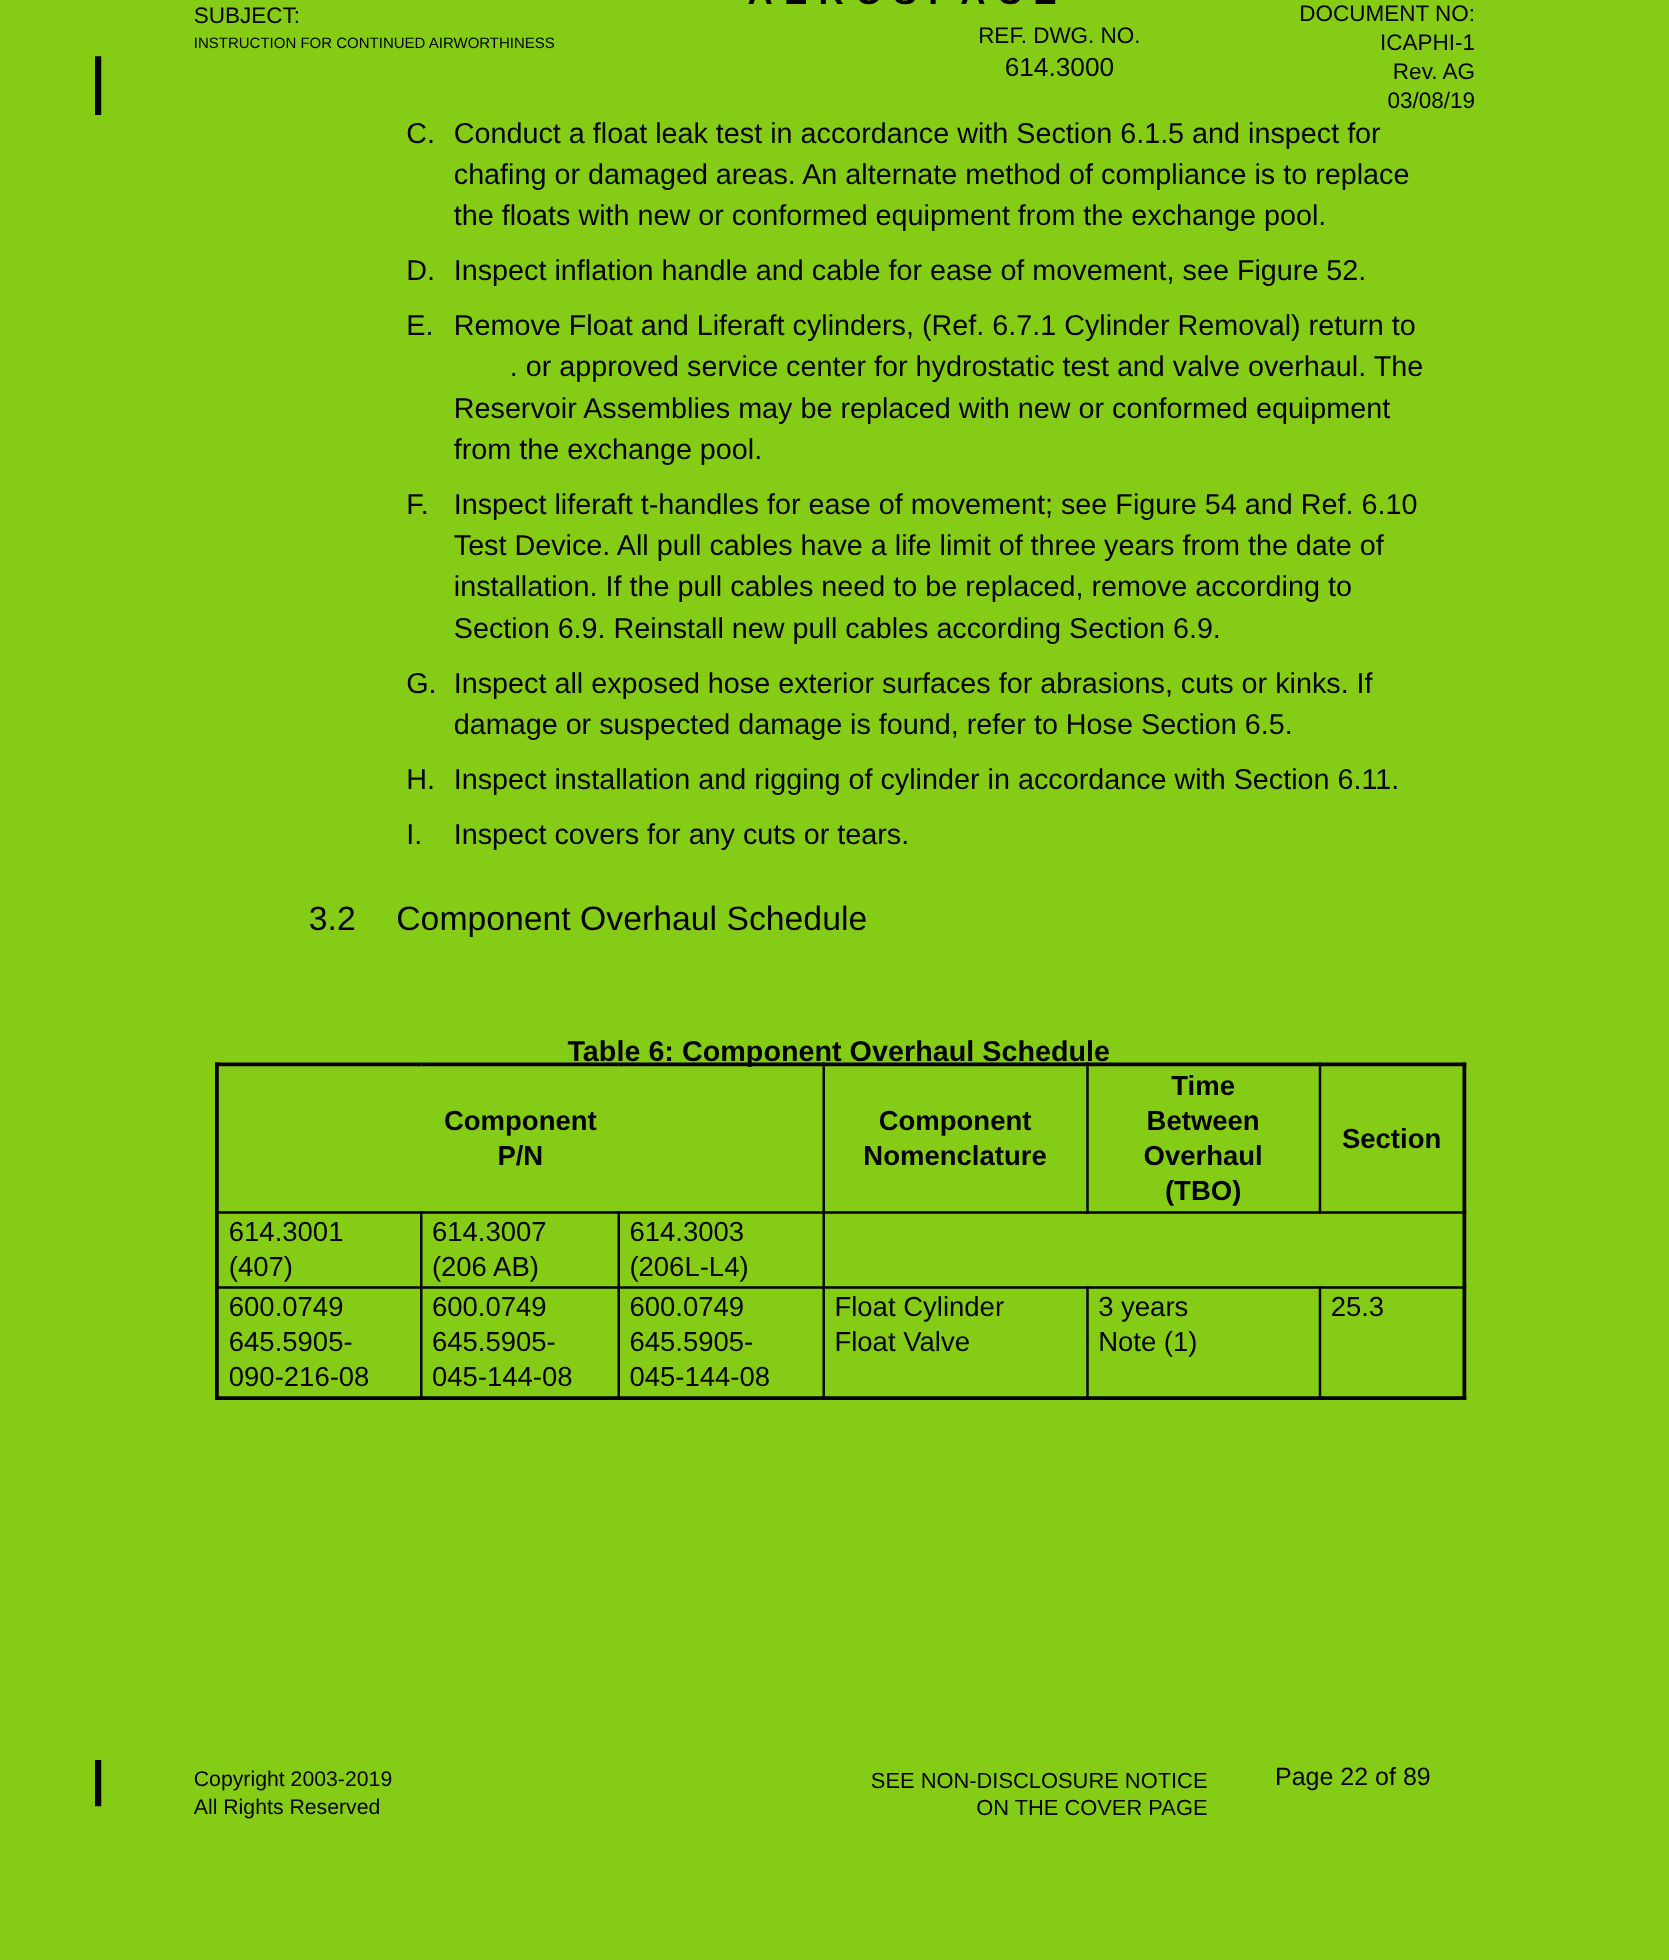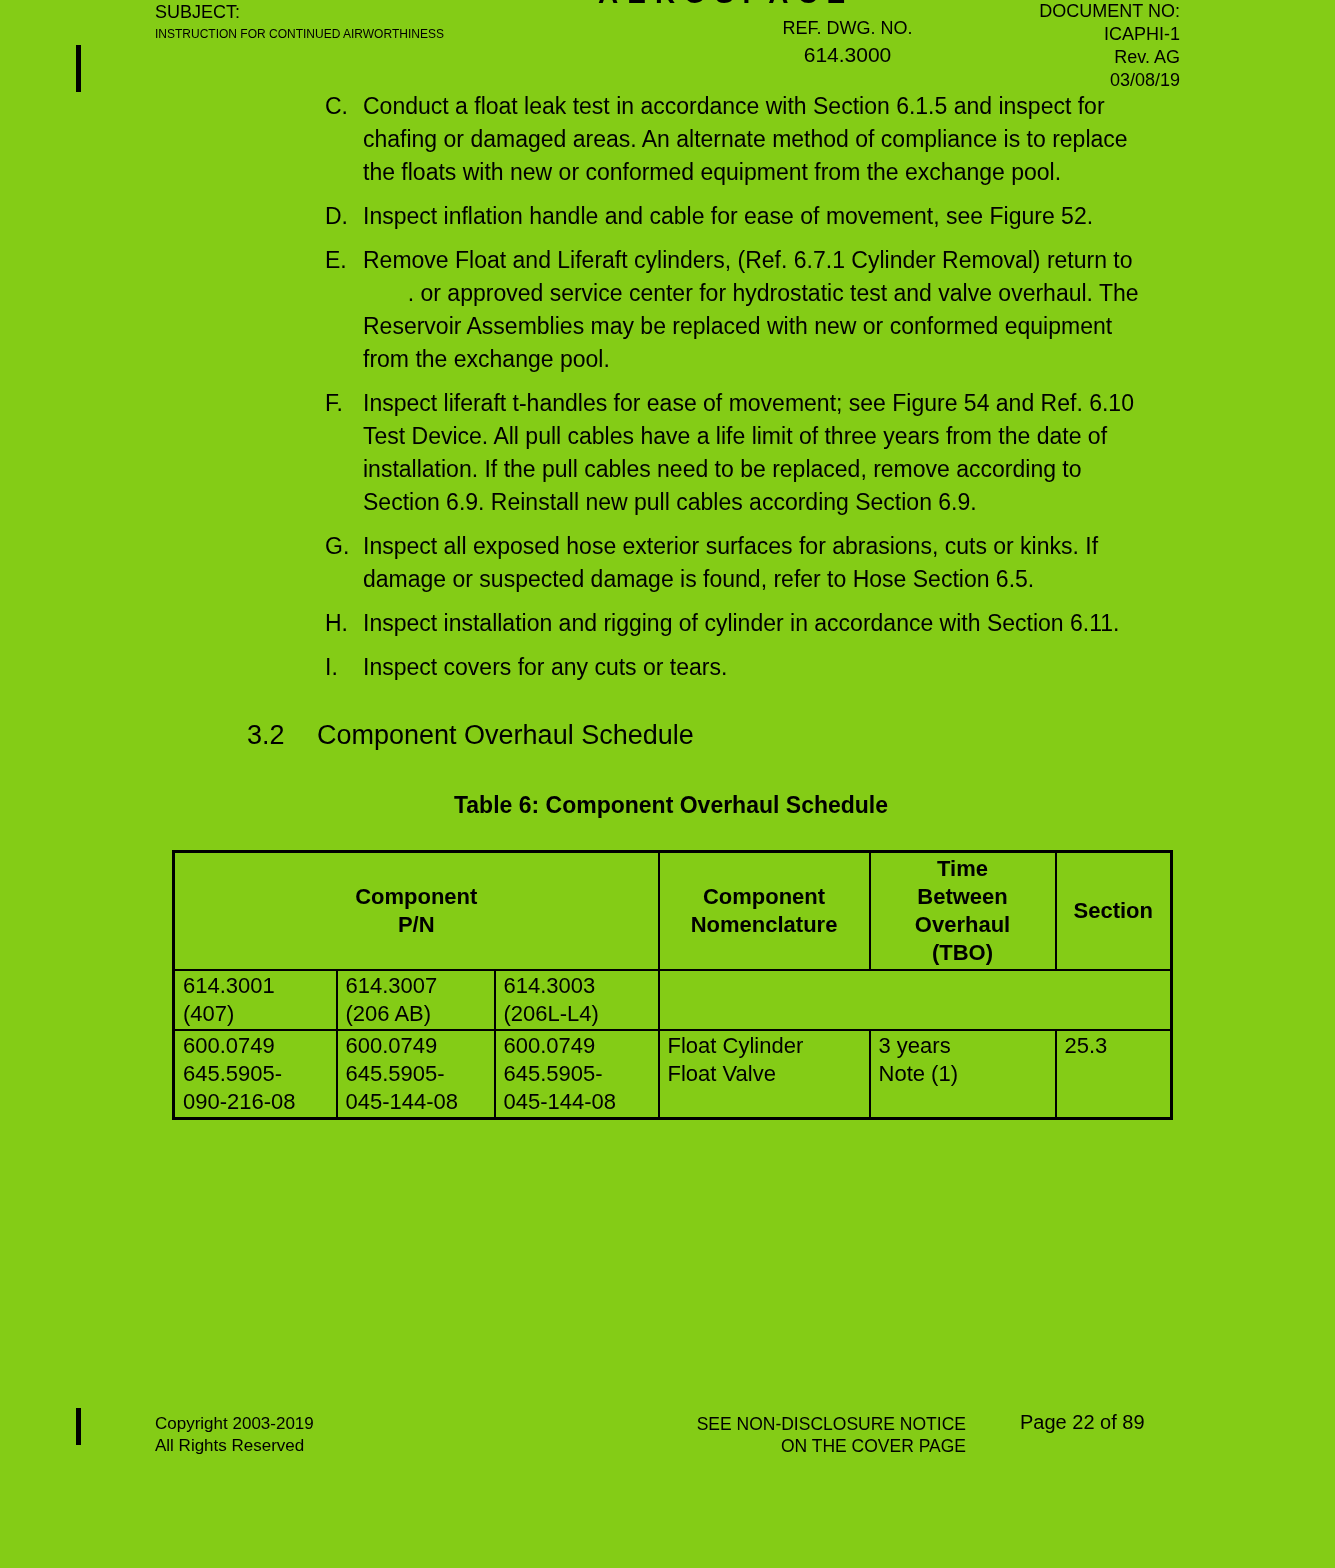--- a/index.html
+++ b/index.html
@@ -42,21 +42,21 @@
   .proc-text{flex:1;white-space:pre-wrap;}
 
   
   .section-heading{position:absolute;top:696px;left:247px;font-size:27px;font-weight:normal;margin-top:24px;}
   .section-number{display:inline-block;width:70px;}
 
   
   .note{position:absolute;top:746px;left:305px;width:845px;font-size:23px;line-height:33px;white-space:pre-wrap;}
 
   
-  .table-title{position:absolute;top:792px;left:172px;width:998px;text-align:center;font-size:23px;font-weight:bold;}
+  .table-title{position:absolute;top:828px;left:172px;width:998px;text-align:center;font-size:23px;font-weight:bold;}
   table.sched{
     position:absolute;top:850px;left:172px;width:998px;
     border-collapse:collapse;table-layout:fixed;
     font-size:22px;line-height:28px;
   }
   table.sched th,table.sched td{border:2px solid #000;}
   table.sched{border:3px solid #000;}
   table.sched th{font-weight:bold;text-align:center;vertical-align:middle;padding:2px 6px;white-space:pre-wrap;}
   table.sched td{text-align:left;vertical-align:top;padding:1px 8px;white-space:pre-wrap;}
   tr.r-header{height:112px;}

